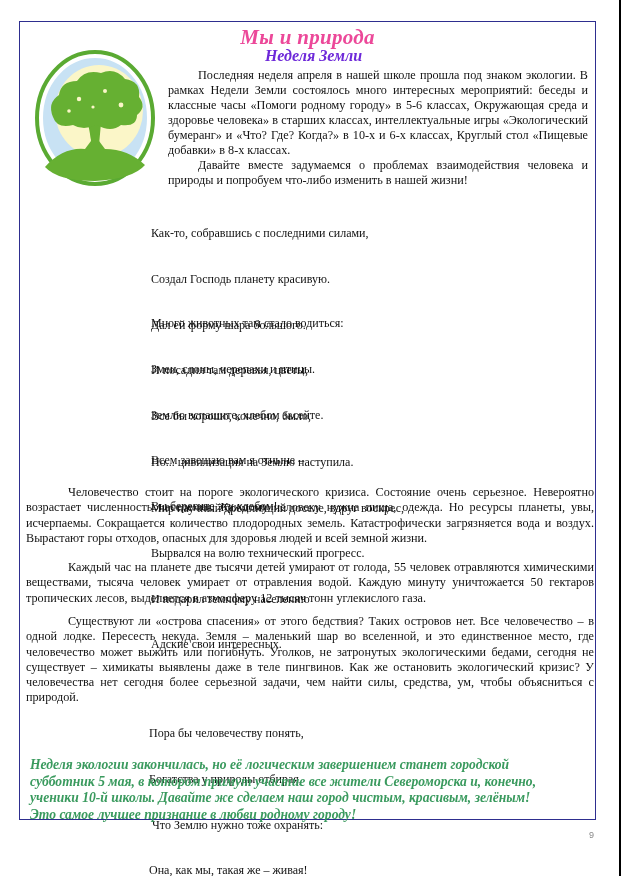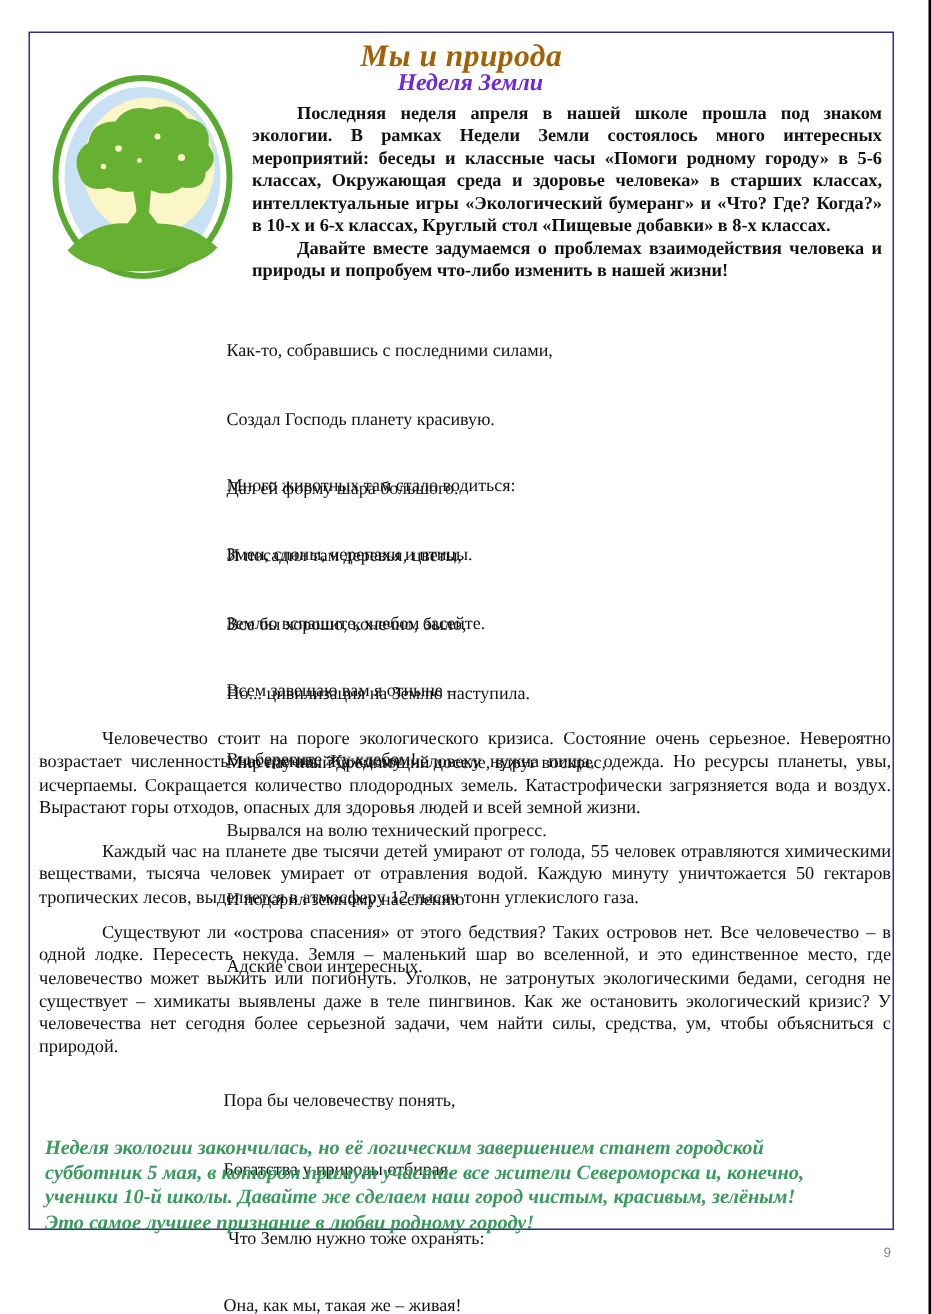--- a/index.html
+++ b/index.html
@@ -19,21 +19,21 @@
       position: absolute;
       left: 19px; top: 21px;
       width: 577px; height: 799px;
       border: 1.5px solid #2e2e8f;
       box-sizing: border-box;
     }
     .title {
       position: absolute; left: 0; width: 100%; top: 4px;
       text-align: center;
       font-size: 21px; font-style: italic; font-weight: bold;
-      color: #a16207;
+      color: #ec4899;
       letter-spacing: 0.3px;
       line-height: 22px;
     }
     .subtitle {
       position: absolute; left: 0; width: 100%; top: 25px;
       text-align: center;
       font-size: 16px; font-style: italic; font-weight: bold;
       color: #6d28d9;
       line-height: 18px;
       padding-left: 12px;
@@ -41,21 +41,21 @@
     }
     .logo {
       position: absolute; left: 13px; top: 27px;
       width: 124px; height: 138px;
     }
     .intro {
       position: absolute; left: 148px; top: 46px; width: 420px;
       font-size: 12.2px; line-height: 15px;
       text-align: justify;
     }
-    .intro p { margin: 0; text-indent: 30px; font-weight: bold; }
+    .intro p { margin: 0; text-indent: 30px; }
     .poem {
       position: absolute; left: 131px;
       font-size: 12px; line-height: 15.2px;
       white-space: pre;
     }
     .poem1 { top: 174px; }
     .poem2 { top: 264px; }
     .poem3 { top: 357px; }
     .prose {
       position: absolute; left: 6px; width: 568px;

